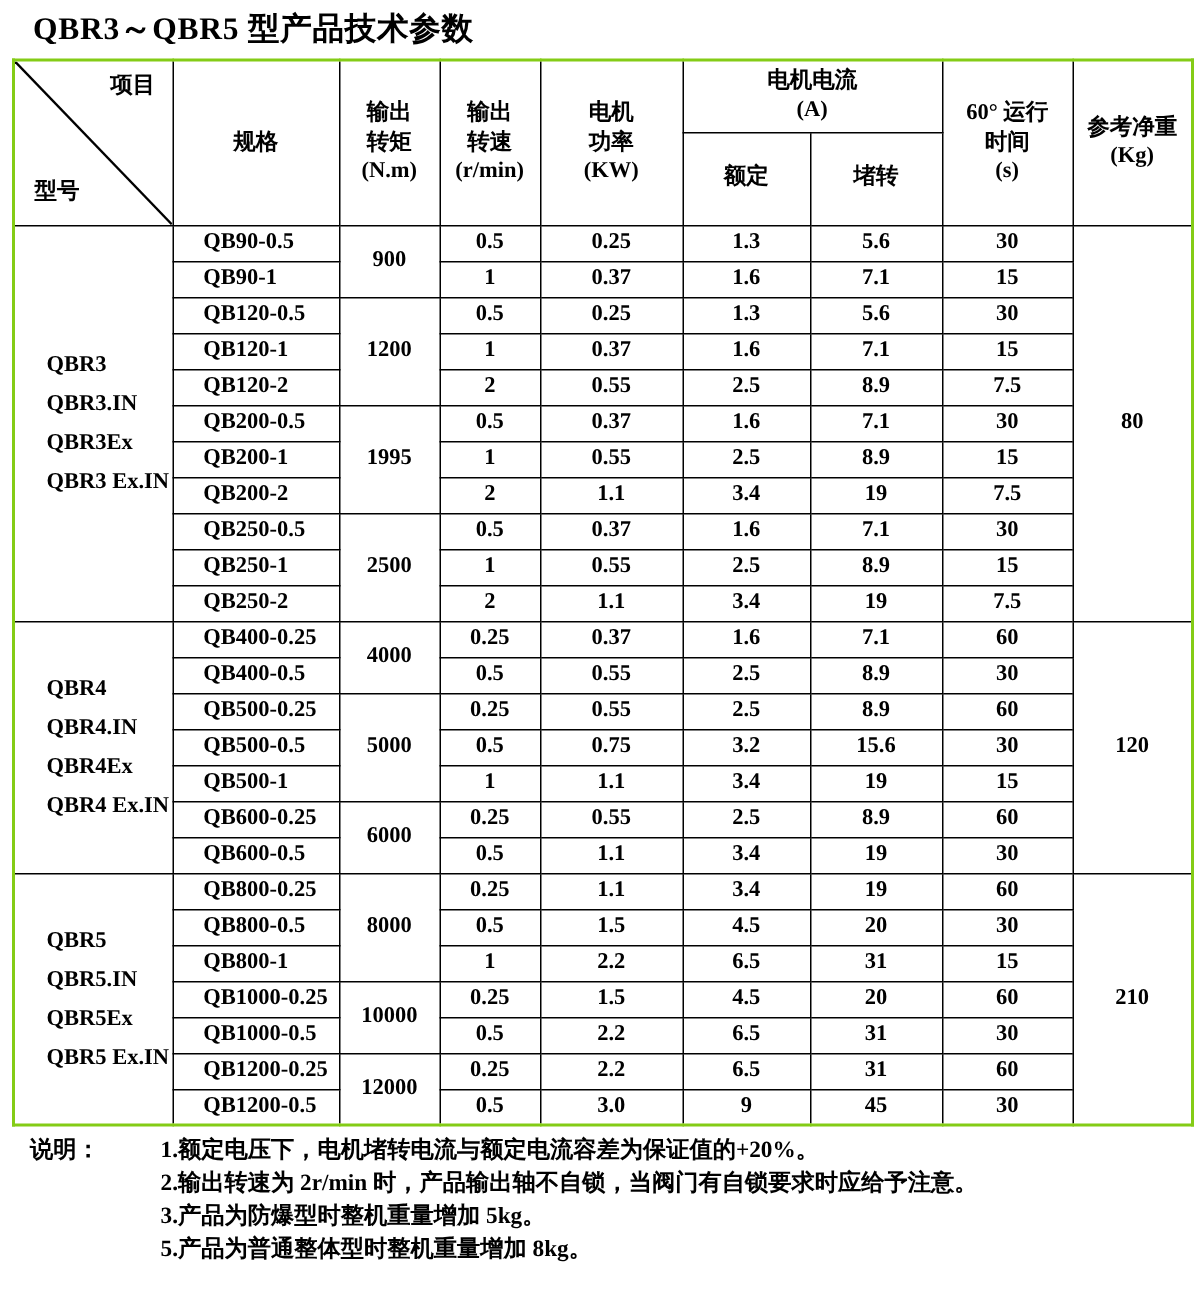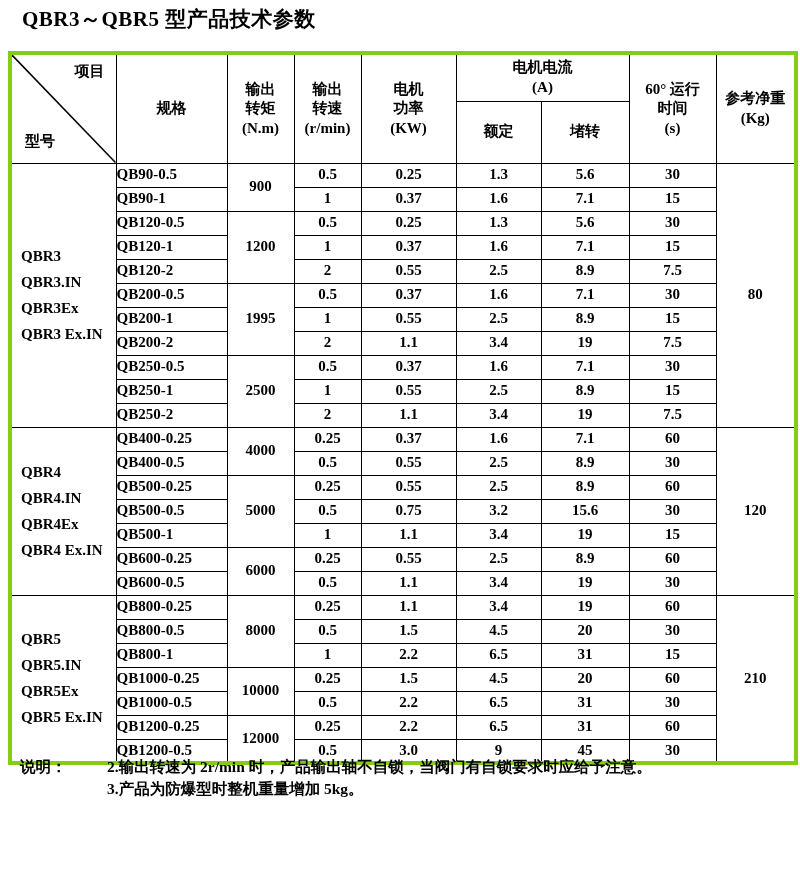--- a/index.html
+++ b/index.html
@@ -10,42 +10,42 @@
     font-family: "Liberation Serif", "DejaVu Serif", serif;
     position: relative;
     overflow: hidden;
   }
   .page-title {
     position: absolute; left: 22px; top: 5px;
     font-size: 21px; font-weight: bold; letter-spacing: 0.5px;
     white-space: nowrap;
   }
   table.spec-table {
-    position: absolute; left: 8px; top: 51px;
+    position: absolute; left: 8px; top: 39px;
     width: 786px;
     border-collapse: collapse; table-layout: fixed;
-    border: 4px solid #84cc16;
+    border: 2px solid #84cc16;
   }
   .spec-table th, .spec-table td {
     border: 1.5px solid #000;
     font-weight: bold;
     font-size: 15px;
     text-align: center;
     vertical-align: middle;
     padding: 0;
     line-height: 1.3;
     white-space: pre-line;
     overflow: hidden;
   }
   .spec-table thead tr.hdr-top { height: 48px; }
   .spec-table thead tr.hdr-bottom { height: 62px; }
   .spec-table tbody tr { height: 24px; }
-  .spec-table td.spec-cell { text-align: left; padding-left: 0; }
+  .spec-table td.spec-cell { text-align: left; padding-left: 20px; }
   .spec-table td.model-cell {
-    text-align: left; padding-left: 9px;
+    text-align: left; padding-left: 21px;
     line-height: 26px; font-size: 15px;
   }
   th.diag-cell { position: relative; padding: 0; }
   th.diag-cell svg { position: absolute; left: 0; top: 0; width: 100%; height: 100%; display: block; }
   th.diag-cell .diag-top { position: absolute; top: 7px; right: 11px; font-weight: bold; }
   th.diag-cell .diag-bottom { position: absolute; bottom: 11px; left: 13px; font-weight: bold; }
   .notes {
     position: absolute; left: 20px; top: 756px; width: 772px;
     display: flex; align-items: flex-start;
     font-weight: bold; font-size: 15.5px; gap: 40px;
@@ -328,16 +328,18 @@
         <td>9</td>
         <td>45</td>
         <td>30</td>
       </tr>
     </tbody>
 </table>
 
 <div class="notes">
   <div class="notes-label">说明：</div>
   <div class="notes-items" id="notes-items">
+      <div class="note-item">1.额定电压下，电机堵转电流与额定电流容差为保证值的+20%。</div>
       <div class="note-item">2.输出转速为 2r/min 时，产品输出轴不自锁，当阀门有自锁要求时应给予注意。</div>
       <div class="note-item">3.产品为防爆型时整机重量增加 5kg。</div>
+      <div class="note-item">5.产品为普通整体型时整机重量增加 8kg。</div>
     </div>
 </div>
 
 </body></html>

